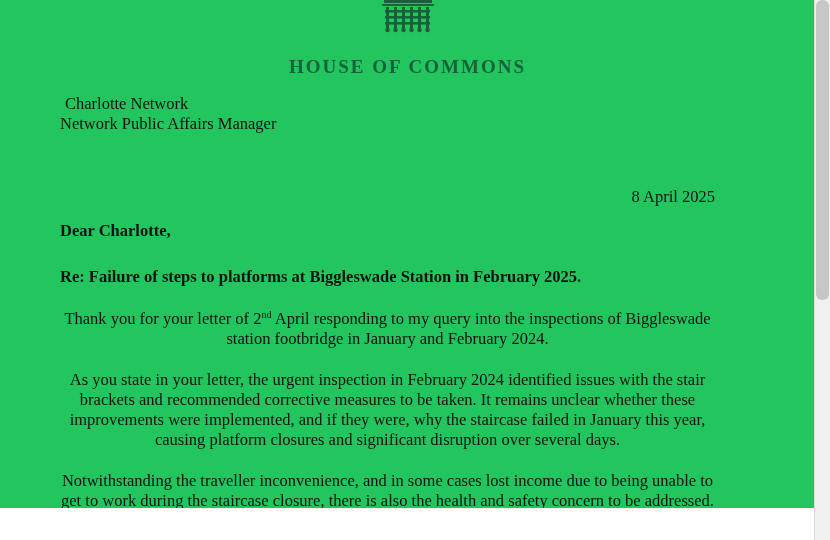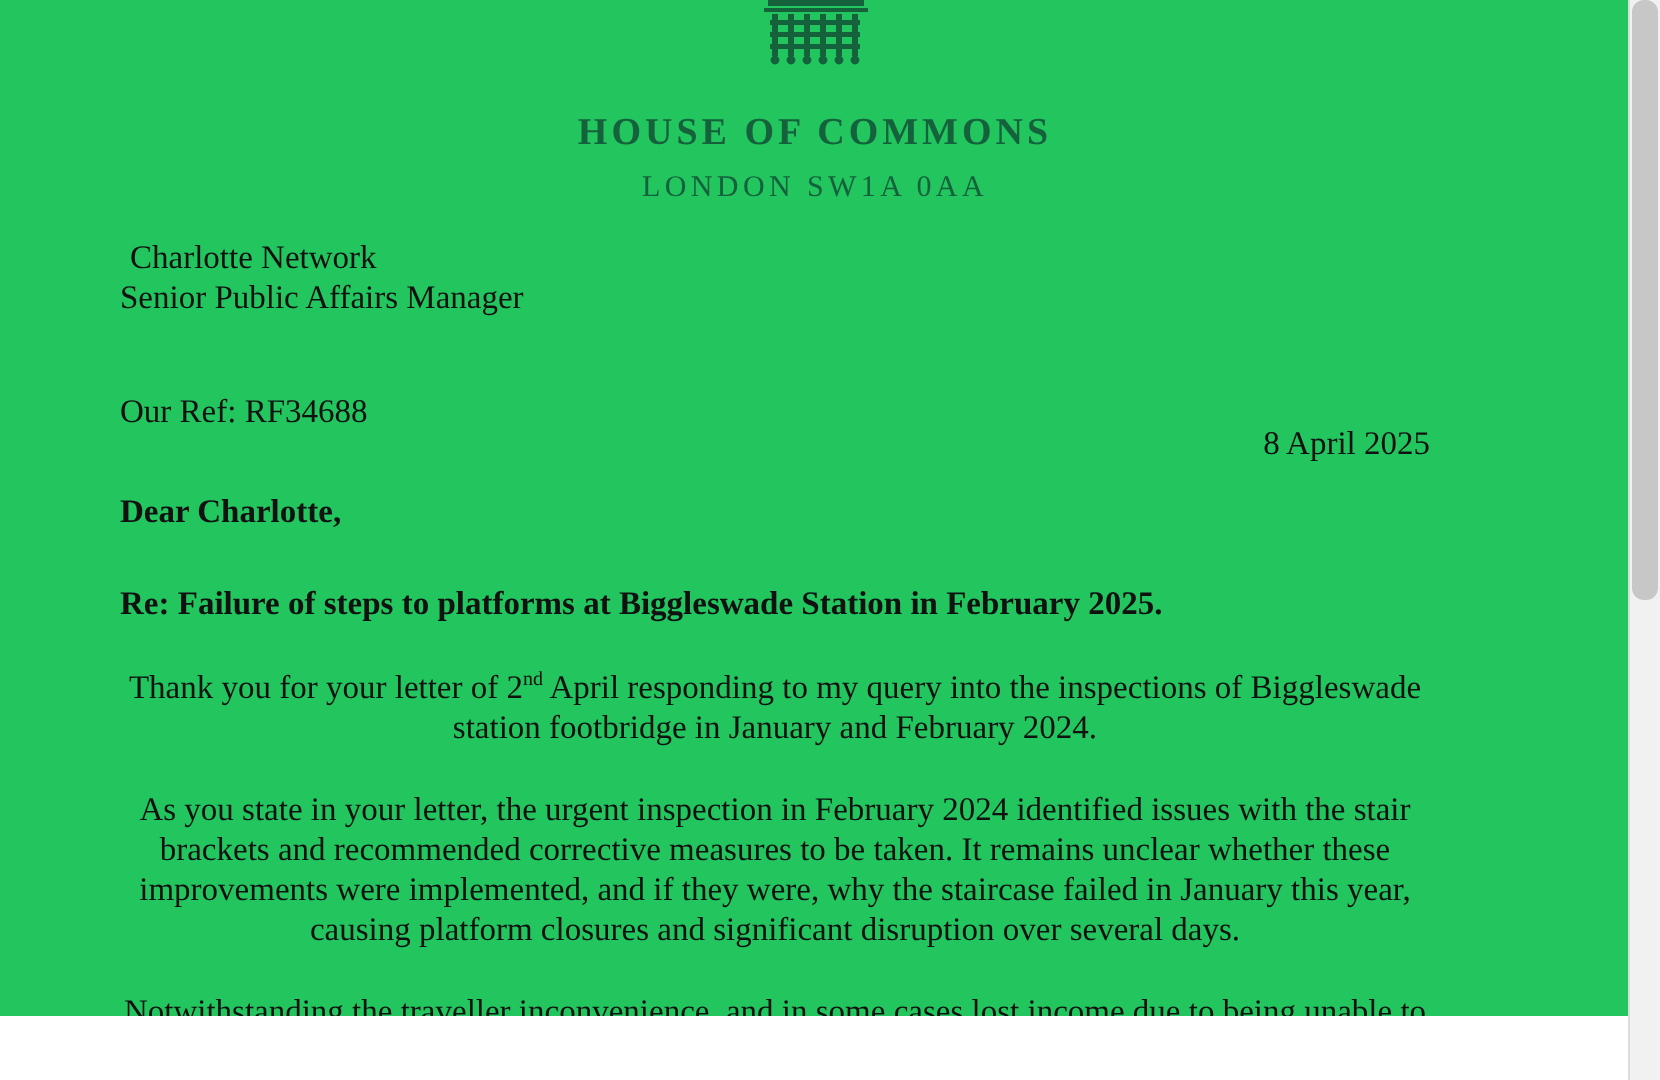--- a/index.html
+++ b/index.html
@@ -134,32 +134,30 @@
         <rect x="9" y="22" width="45" height="2.5"></rect>
         <circle cx="11.5" cy="30" r="2.2"></circle>
         <circle cx="19.5" cy="30" r="2.2"></circle>
         <circle cx="27.5" cy="30" r="2.2"></circle>
         <circle cx="35.5" cy="30" r="2.2"></circle>
         <circle cx="43.5" cy="30" r="2.2"></circle>
         <circle cx="51.5" cy="30" r="2.2"></circle>
       </g>
     </svg>
     <div class="house-title">HOUSE OF COMMONS</div>
-    <div class="house-address">LONDON SW1A 0AA</div>
   </div>
 
   <div class="body-area">
 
     <div class="recipient">
       <div class="line first">Charlotte Network</div>
-      <div class="line">Senior Public Affairs Manager</div>
+      <div class="line">Network Public Affairs Manager</div>
     </div>
 
     <div class="ref-row">
-      <div class="ref">Our Ref: RF34688</div>
       <div class="date">8 April 2025</div>
     </div>
 
     <div class="salutation">Dear Charlotte,</div>
 
     <div class="subject">Re: Failure of steps to platforms at Biggleswade Station in February 2025.</div>
 
     <p class="para"><span>Thank you for your letter of 2</span><sup>nd</sup><span> April responding to my query into the inspections of Biggleswade station footbridge in January and February 2024.</span></p>
 
     <p class="para">As you state in your letter, the urgent inspection in February 2024 identified issues with the stair brackets and recommended corrective measures to be taken. It remains unclear whether these improvements were implemented, and if they were, why the staircase failed in January this year, causing platform closures and significant disruption over several days.</p>

